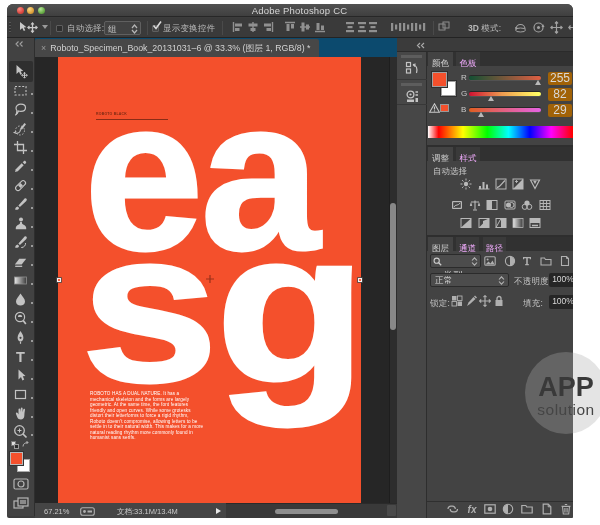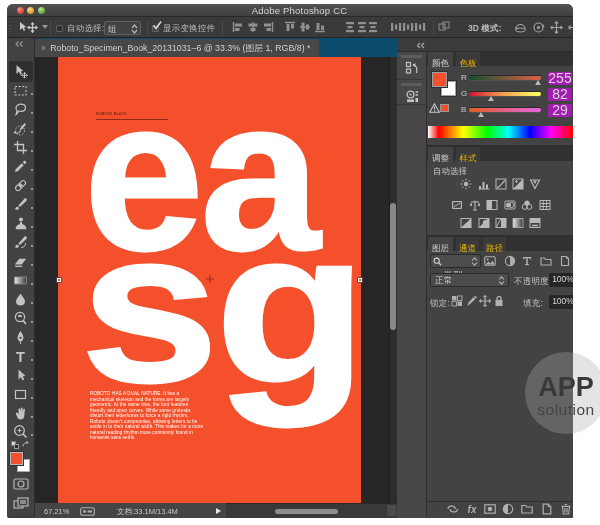--- a/index.html
+++ b/index.html
@@ -31,31 +31,31 @@
  color:#c9c9c9;font-size:7.5px}
 
 #right{position:absolute;left:390px;top:34px;width:195px;height:480px;background:#434343}
 .ic{top:3px}
 .zh8{font-size:8.5px;letter-spacing:.2px;white-space:nowrap}
 .zh7{font-size:7.5px}
 .big{position:absolute;font-weight:bold;font-size:215px;line-height:1;color:#fff;letter-spacing:-3px;white-space:nowrap;-webkit-text-stroke:2.8px #fff}
 #para{left:32px;top:334px;width:114px;font-size:4.6px;line-height:5.5px;color:#fff;letter-spacing:.12px}
 .hdl{position:absolute;width:4px;height:4px;background:rgba(255,255,255,.1);border:1.3px solid #f5f5f5;box-shadow:0 0 0 0.8px #4a4a4a}
 .tabs{left:0;width:165px;height:14px;background:#313131}
-.tab{position:absolute;top:0;width:27px;height:14px;background:#3a3a3a;color:#eab308;text-align:center}
+.tab{position:absolute;top:0;width:27px;height:14px;background:#3a3a3a;color:#f0abfc;text-align:center}
 .tab.on{background:#434343;color:#d2d2d2}
 .zh85{font-size:8.5px;line-height:14px;white-space:nowrap}
 .pm{position:absolute;right:3px;top:4px;width:10px;height:7px;
  background:linear-gradient(#b0b0b0,#b0b0b0) 3px 0/7px 1.2px no-repeat,
  linear-gradient(#b0b0b0,#b0b0b0) 3px 2.6px/7px 1.2px no-repeat,
  linear-gradient(#b0b0b0,#b0b0b0) 3px 5.2px/7px 1.2px no-repeat}
 .cl{font-size:8px;color:#cacaca}
 .trk{width:72px;height:4px;border-radius:2px;box-shadow:0 1px 0 rgba(255,255,255,.08),0 -1px 0 rgba(0,0,0,.4);filter:saturate(.72) brightness(1.04)}
 .th{position:absolute;width:0;height:0;border-left:3.5px solid transparent;border-right:3.5px solid transparent;border-bottom:5px solid #b9b9b9}
-.vb{left:121px;width:24px;height:12.5px;background:#a21caf;border-radius:2px;color:#d8d8d8;font-size:14px;text-align:center;line-height:12.5px}
+.vb{left:121px;width:24px;height:12.5px;background:#a16207;border-radius:2px;color:#d8d8d8;font-size:12px;text-align:center;line-height:12.5px}
 .div{left:0;width:165px;height:2px;background:#2e2e2e}
 
 </style></head>
 <body>
 <div id="win">
   <div id="title">
     <div class="t">Adobe Photoshop CC</div>
     <span class="tl" style="left:9.5px;background:radial-gradient(circle at 35% 30%,#f58e85,#dd4840 60%,#b33a33)"></span>
     <span class="tl" style="left:20px;background:radial-gradient(circle at 35% 30%,#f8d88a,#dfa23b 60%,#b5822e)"></span>
     <span class="tl" style="left:30.5px;background:radial-gradient(circle at 35% 30%,#b8e59a,#69ae47 60%,#4f8a34)"></span>
@@ -145,21 +145,21 @@
       <svg class="a ic" style="left:407px" width="12" height="12" viewBox="0 0 12 12">
         <rect x="1" y="2" width="2.2" height="8" fill="#909090"></rect>
         <rect x="5" y="3.5" width="2.2" height="5" fill="#909090"></rect>
         <rect x="9" y="2" width="2.2" height="8" fill="#909090"></rect>
       </svg>
     <span class="sep" style="left:426px"></span>
     <svg class="a ic" style="left:431px" width="12" height="12" viewBox="0 0 12 12">
         <rect x="1" y="3" width="6" height="6" fill="none" stroke="#8d8d8d"></rect>
         <rect x="5" y="1" width="6" height="6" fill="none" stroke="#8d8d8d"></rect>
       </svg>
-    <span class="a" style="left:461px;top:5px;color:#b9b9b9;font-size:8.5px;font-weight:bold">3D <span class="zh8" style="font-weight:bold">模式:</span></span>
+    <span class="a" style="left:461px;top:5px;color:#b9b9b9;font-size:8.5px;font-weight:bold">3D <span class="zh8" style="font-weight:normal">模式:</span></span>
     <svg class="a ic" style="left:507px" width="13" height="13" viewBox="0 0 13 13">
         <path d="M2 8 A4.5 4.5 0 1 1 11 8" fill="none" stroke="#a2a2a2" stroke-width="1.2"></path>
         <path d="M1 6 L2 9 L4 7 Z" fill="#a2a2a2"></path>
         <ellipse cx="6.5" cy="9" rx="5" ry="2" fill="none" stroke="#a2a2a2" stroke-width="1"></ellipse>
       </svg>
     <svg class="a ic" style="left:525px" width="13" height="13" viewBox="0 0 13 13">
         <circle cx="6.5" cy="6.5" r="4.5" fill="none" stroke="#a2a2a2" stroke-width="1.2"></circle>
         <circle cx="6.5" cy="6.5" r="1.5" fill="#a2a2a2"></circle>
         <path d="M11 3 L12.5 6 L9.5 6 Z" fill="#a2a2a2"></path>
       </svg>

